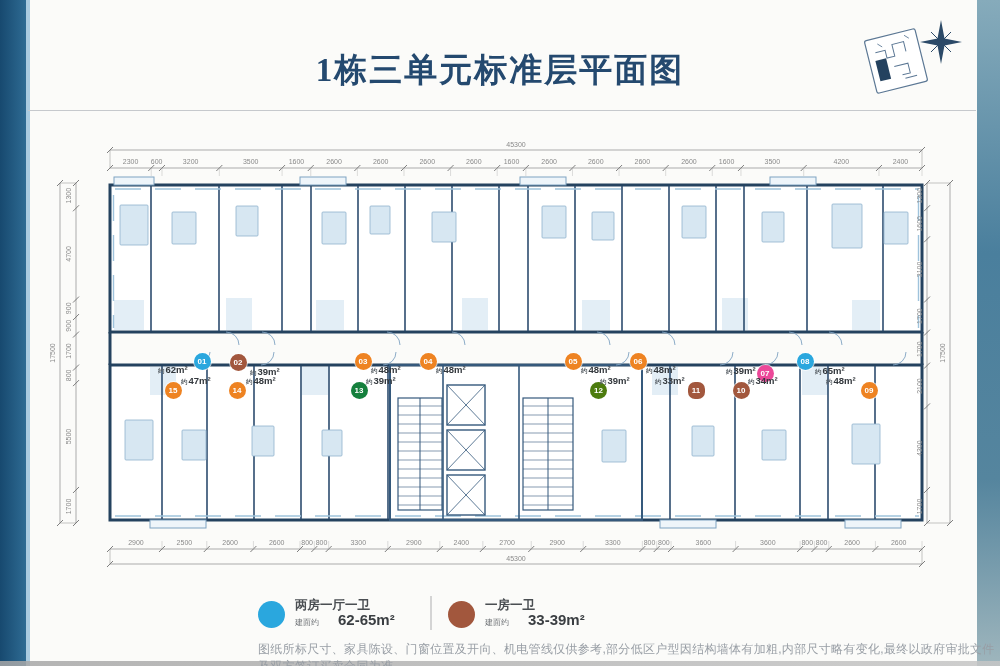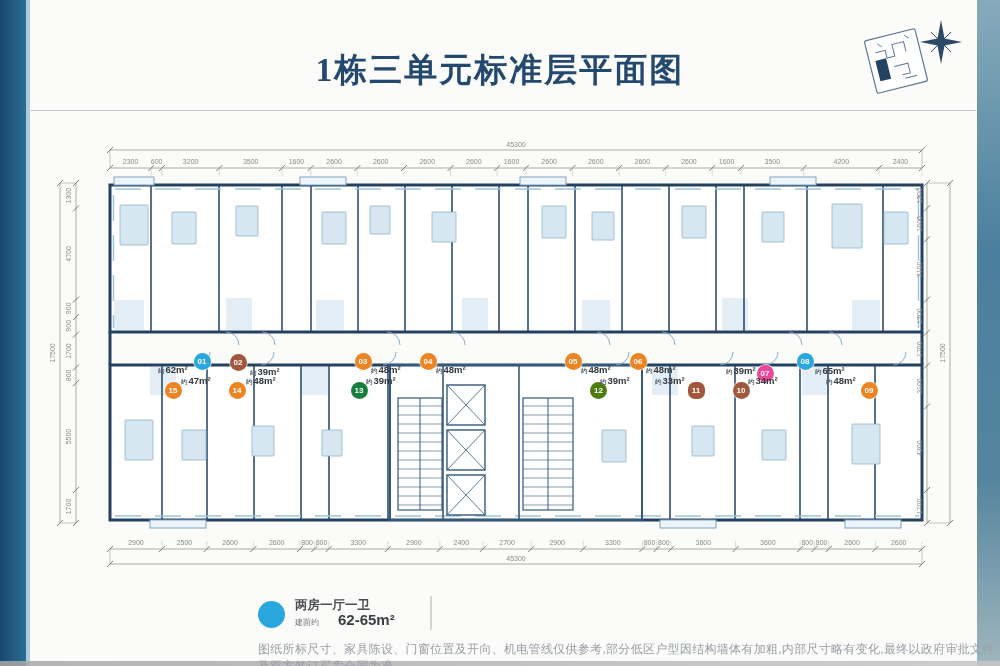--- a/index.html
+++ b/index.html
@@ -431,15 +431,22 @@
 <div class="legend">
   <div class="legend-item">
     <span class="legend-dot" style="background: rgb(42, 167, 222);"></span>
     <span>
       <div class="legend-label">两房一厅一卫</div>
       <div class="legend-area"><span class="pfx">建面约</span><span class="val">62-65m²</span></div>
     </span>
   </div>
   <div class="legend-sep"></div>
   <div class="legend-sep"></div>
+  <div class="legend-item" style="padding-left:16px;">
+    <span class="legend-dot" style="background: rgb(162, 87, 61);"></span>
+    <span>
+      <div class="legend-label">一房一卫</div>
+      <div class="legend-area"><span class="pfx">建面约</span><span class="val">33-39m²</span></div>
+    </span>
+  </div>
 </div>
 
 <div class="disclaimer">图纸所标尺寸、家具陈设、门窗位置及开向、机电管线仅供参考,部分低区户型因结构墙体有加粗,内部尺寸略有变化,最终以政府审批文件及双方签订买卖合同为准。</div>
 
 </body></html>

